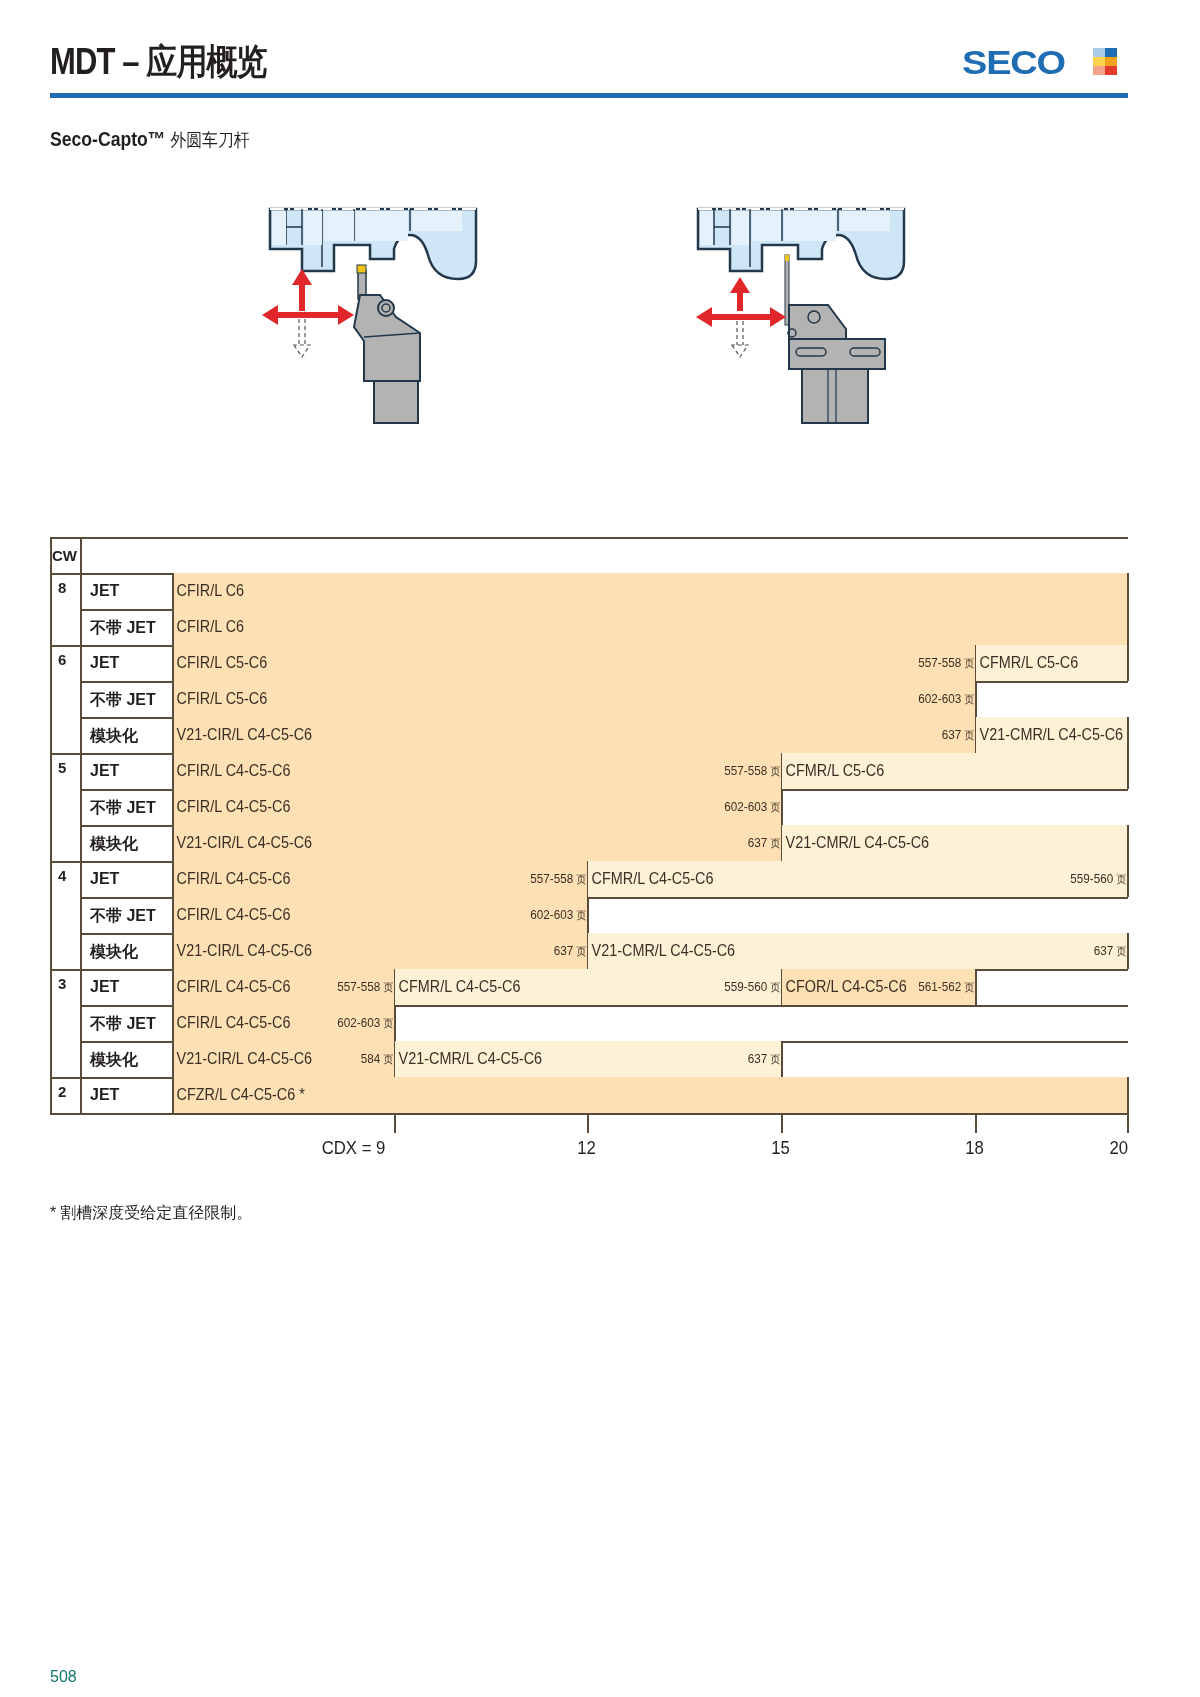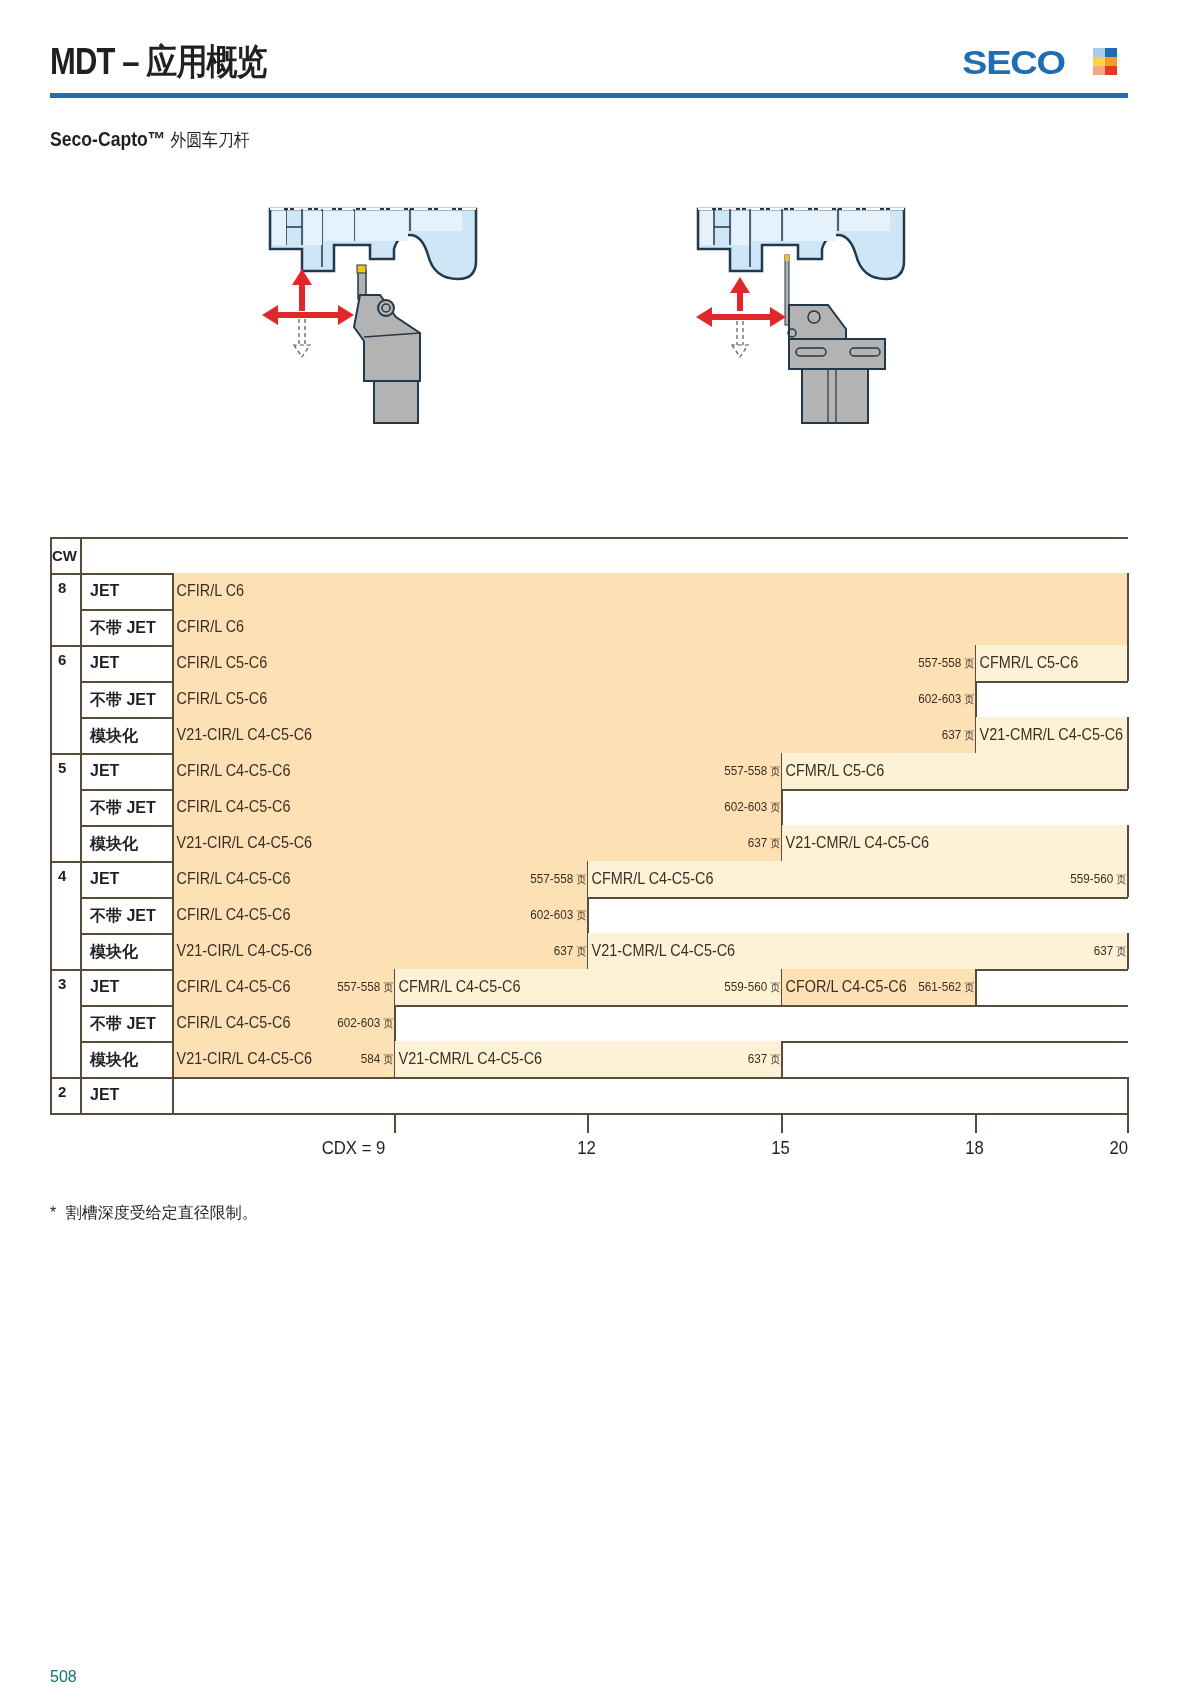--- a/index.html
+++ b/index.html
@@ -25,21 +25,21 @@
   .lbl { font-weight:bold; font-size:16px; }
   .bar { position:absolute; box-sizing:border-box; display:flex; align-items:center; overflow:hidden; }
   .bar .name { padding-left:4px; font-size:16px; color:#3a2e24; white-space:nowrap;
                transform:scaleX(0.9); transform-origin:left center; }
   .bar .page { position:absolute; right:2px; font-size:13px; color:#3a2e24; white-space:nowrap;
                transform:scaleX(0.9); transform-origin:right center; }
   .bar .page .ye { font-family:"DejaVu Serif", serif; font-size:11px; }
   .tick { position:absolute; width:1.5px; background:#5a4a3a; }
   .ticklabel { position:absolute; font-size:19px; color:#231f20; transform:scaleX(0.88); white-space:nowrap; }
   .footnote { left:50px; top:1203px; font-size:16px; white-space:nowrap; }
-  .footnote .cn { font-family:Liberation Mono, monospace; }
+  .footnote .cn { font-family:Liberation Serif, serif; }
   .pagenum { left:50px; top:1668px; font-size:16px; color:#0f766e; }
 </style>
 </head>
 <body>
 
 <div class="abs title">MDT – 应用概览</div>
 
 <div class="abs logo">
   <span class="logo-text">SECO</span>
   <div class="logo-squares">
@@ -279,20 +279,23 @@
       <span class="name">V21-CMR/L C4-C5-C6</span>
       <span class="page"><span>637</span> <span class="ye">页</span></span>
     </div>
     <div class="vline" style="left:781px;top:1025px;height:36px;background:#5a4a3a"></div>
     <div class="hline" style="left:50px;top:1061px;width:1078px;background:#5a4a3a"></div>
     <div class="vline" style="left:50px;top:953px;height:108px;background:#5a4a3a"></div>
     <div class="vline" style="left:80px;top:953px;height:108px;background:#5a4a3a"></div>
     <div class="vline" style="left:172px;top:953px;height:108px;background:#5a4a3a"></div>
     <div class="cell cw" style="left:58px;top:1067px;">2</div>
     <div class="cell lbl" style="left:90px;top:1070px;">JET</div>
+    <div class="bar" style="left:173px;top:1061px;width:955px;height:36px;background:#fde0b4;">
+      <span class="name">CFZR/L C4-C5-C6 *</span>
+    </div>
     <div class="vline" style="left:1127px;top:1061px;height:36px;background:#5a4a3a"></div>
     <div class="hline" style="left:50px;top:1097px;width:1078px;background:#5a4a3a"></div>
     <div class="vline" style="left:50px;top:1061px;height:36px;background:#5a4a3a"></div>
     <div class="vline" style="left:80px;top:1061px;height:36px;background:#5a4a3a"></div>
     <div class="vline" style="left:172px;top:1061px;height:36px;background:#5a4a3a"></div>
     <div class="tick" style="left:394px;top:1097px;height:20px;background:#5a4a3a"></div>
     <div class="ticklabel" style="top: 1121px; right: 815px; transform-origin: right center;"><span>CDX = </span><span>9</span></div>
     <div class="tick" style="left:587px;top:1097px;height:20px;background:#5a4a3a"></div>
     <div class="ticklabel" style="top: 1121px; left: 576px;"><span>12</span></div>
     <div class="tick" style="left:781px;top:1097px;height:20px;background:#5a4a3a"></div>

